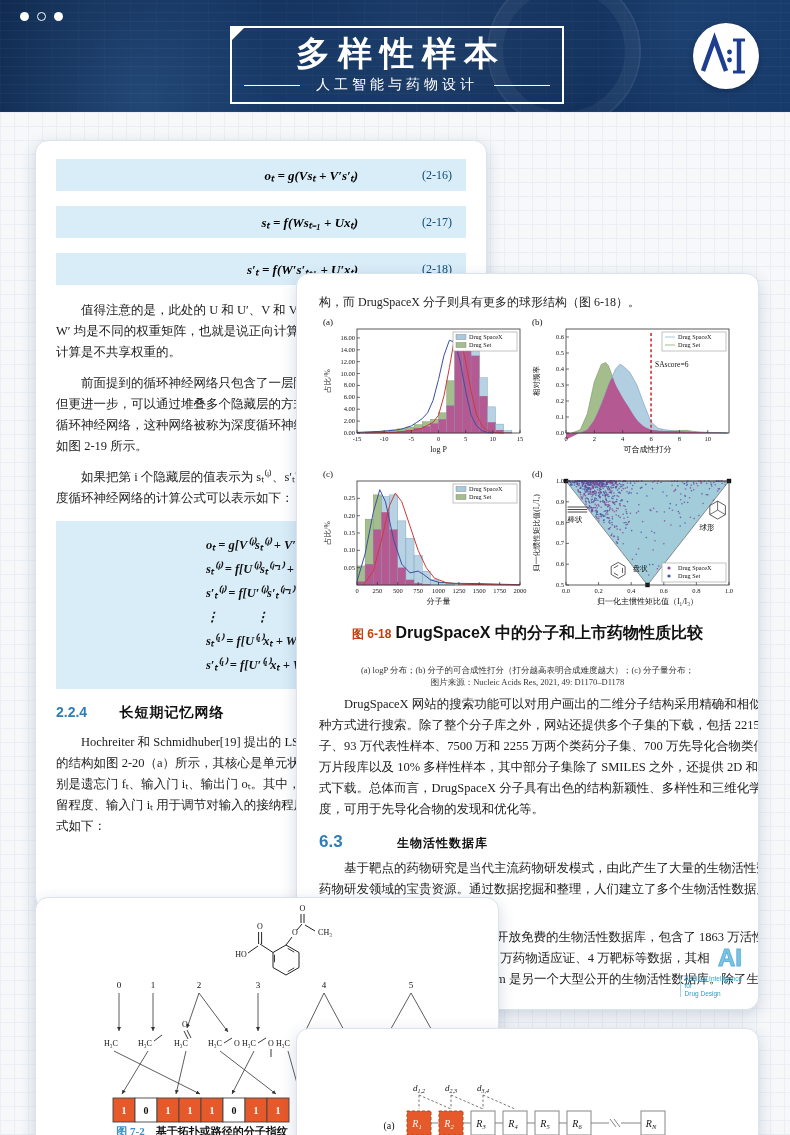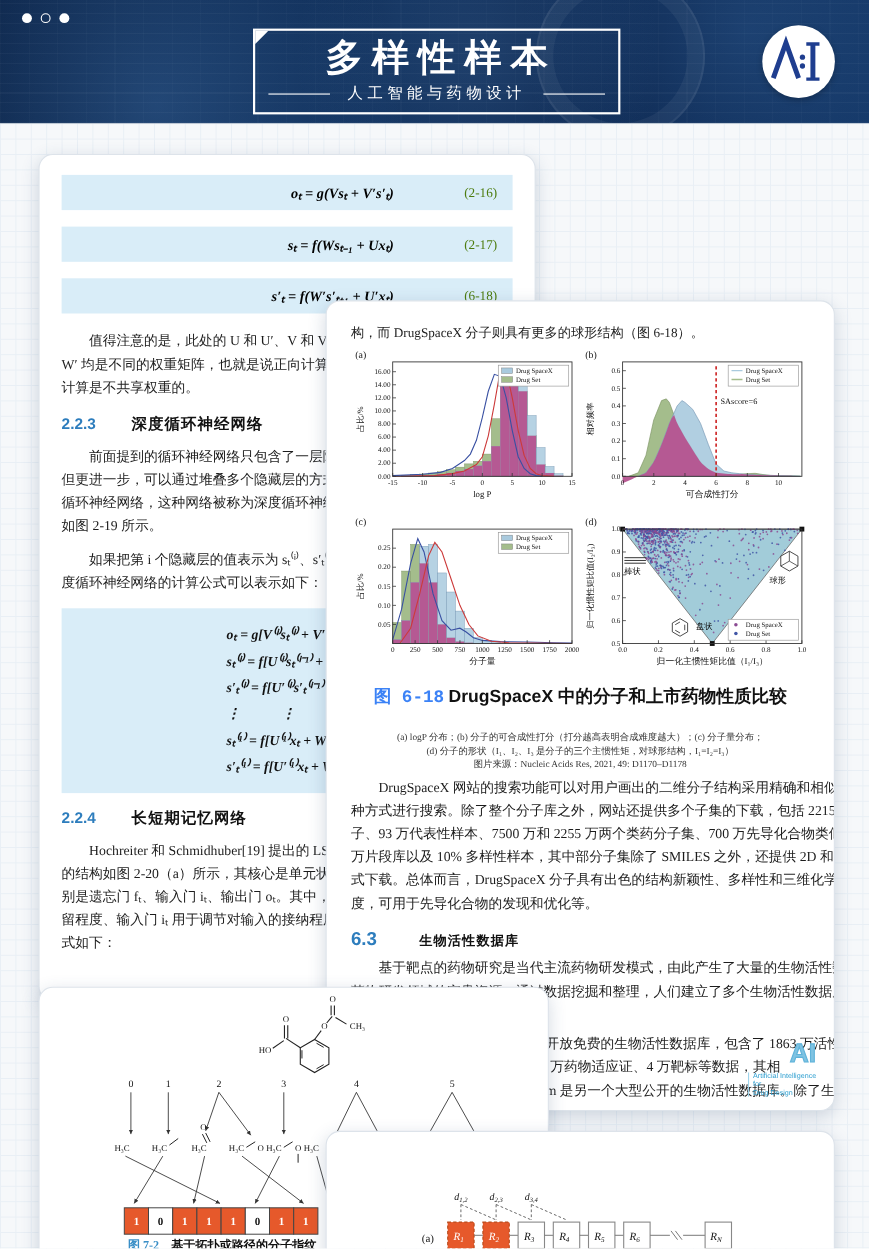--- a/index.html
+++ b/index.html
@@ -40,40 +40,40 @@
     box-shadow:0 5px 16px rgba(40,70,110,.20);overflow:hidden;}
   #page1{left:35px;top:140px;width:450px;height:768px;z-index:1;}
   #page2{left:296px;top:273px;width:461px;height:735px;z-index:2;}
   #page3{left:35px;top:897px;width:462px;height:310px;z-index:3;}
   #page4{left:296px;top:1028px;width:461px;height:180px;z-index:4;}
   
   .eqband{margin:0 20px 15px;height:28px;background:#d9edf8;display:flex;align-items:center;
     justify-content:flex-end;padding:2px 14px;font-size:13px;}
   .eqband:first-child{margin-top:18px;}
   .eqband .formula{font-style:italic;font-weight:bold;margin-right:64px;}
-  .eqband .eqnum{font-style:normal;font-size:12px;color:#4d7c0f;}
+  .eqband .eqnum{font-style:normal;font-size:12px;color:#0c4a6e;}
   .para{margin:10px 20px 0;}
   .para .line{font-size:12.5px;line-height:21px;color:#1c1c1c;white-space:nowrap;}
   .para .line.ind{text-indent:2em;}
   .sec-head{margin:14px 20px 6px;font-family:"Liberation Sans",sans-serif;}
   .sec-head .num{color:#2d7dbd;font-size:14px;font-weight:bold;margin-right:28px;}
   .sec-head .ttl{color:#111;font-size:14px;font-weight:bold;letter-spacing:1px;}
   .eq-box{margin:12px 20px;background:#d9edf8;padding:12px 10px 12px 150px;}
   .eq-box .line{font-size:12.5px;line-height:24px;font-style:italic;font-weight:bold;color:#111;white-space:nowrap;}
   
   #page2 .inner{padding:20px 22px 0;}
   .intro-line{font-size:12px;color:#1c1c1c;white-space:nowrap;}
   .charts-grid{margin-top:4px;display:grid;grid-template-columns:208px 208px;grid-auto-rows:152px;column-gap:1px;}
   .fig-caption{text-align:center;margin-top:4px;}
-  .fig-caption .cap-label{color:#3b82f6;font-weight:bold;font-size:16px;font-family:Liberation Mono, monospace;}
+  .fig-caption .cap-label{color:#c2410c;font-weight:bold;font-size:12px;font-family:Liberation Sans, sans-serif;}
   .fig-caption .cap-title{color:#111;font-weight:bold;font-size:16px;font-family:"Liberation Sans",sans-serif;margin-left:0;}
   .fig-notes{margin-top:20px;}
   .fig-notes .line{font-size:8.5px;line-height:12px;color:#333;text-align:center;white-space:nowrap;}
   .sec-head2{margin:12px 0 6px;font-family:"Liberation Sans",sans-serif;}
-  .sec-head2 .num{color:#2d7dbd;font-size:17px;font-weight:bold;margin-right:34px;}
+  .sec-head2 .num{color:#2d7dbd;font-size:17px;font-weight:bold;margin-right:50px;}
   .sec-head2 .ttl{color:#111;font-size:12px;font-weight:bold;letter-spacing:1px;}
   .para2{margin-top:6px;}
   .para2 .line{font-size:12.5px;line-height:21px;color:#1c1c1c;white-space:nowrap;}
   .para2 .line.ind{text-indent:2em;}
   .ai-logo{position:absolute;right:16px;bottom:12px;display:flex;align-items:flex-end;gap:5px;flex-direction:column;}
   .ai-mark{font-family:"Liberation Sans",sans-serif;font-size:24px;font-weight:bold;color:#7fc3e2;
     -webkit-text-stroke:1px #5fb3da;line-height:1;}
   .ai-words{font-family:"Liberation Sans",sans-serif;font-size:6.5px;color:#2e9fd0;line-height:7.5px;border-left:1px solid #9ed4ec;padding-left:4px;}
   svg text{font-family:"Liberation Serif",serif;}
 </style>
@@ -115,31 +115,27 @@
     <div class="eqband">
       <span class="formula">oₜ = g(Vsₜ + V′s′ₜ)</span>
       <span class="eqnum">(2-16)</span>
     </div>
     <div class="eqband">
       <span class="formula">sₜ = f(Wsₜ₋₁ + Uxₜ)</span>
       <span class="eqnum">(2-17)</span>
     </div>
     <div class="eqband">
       <span class="formula">s′ₜ = f(W′s′ₜ₊₁ + U′xₜ)</span>
-      <span class="eqnum">(6-18)</span>
+      <span class="eqnum">(2-18)</span>
     </div>
     <div class="para">
         <div class="line ind">值得注意的是，此处的 U 和 U′、V 和 V′、W 和</div>
         <div class="line">W′ 均是不同的权重矩阵，也就是说正向计算和反向</div>
         <div class="line">计算是不共享权重的。</div>
       </div>
-    <div class="sec-head">
-      <span class="num">2.2.3</span>
-      <span class="ttl">深度循环神经网络</span>
-    </div>
     <div class="para">
         <div class="line ind">前面提到的循环神经网络只包含了一层隐藏层，</div>
         <div class="line">但更进一步，可以通过堆叠多个隐藏层的方式来构建</div>
         <div class="line">循环神经网络，这种网络被称为深度循环神经网络，</div>
         <div class="line">如图 2-19 所示。</div>
       </div>
     <div class="para">
         <div class="line ind">如果把第 i 个隐藏层的值表示为 sₜ⁽ⁱ⁾、s′ₜ⁽ⁱ⁾，则深</div>
         <div class="line">度循环神经网络的计算公式可以表示如下：</div>
       </div>
@@ -1211,21 +1207,20 @@
               <circle cx="141" cy="109" r="1.6" fill="#4156a6"></circle>
               <text x="150" y="111" font-size="6.2" text-anchor="start" fill="#111">Drug Set</text>
             </svg></div>
       </div>
       <div class="fig-caption">
         <span class="cap-label">图 6-18</span>
         <span class="cap-title">DrugSpaceX 中的分子和上市药物性质比较</span>
       </div>
       <div class="fig-notes">
           <div class="line">(a) logP 分布；(b) 分子的可合成性打分（打分越高表明合成难度越大）；(c) 分子量分布；</div>
-          <div class="line">(d) 分子的形状（I₁、I₂、I₃ 是分子的三个主惯性矩，对球形结构，I₁=I₂=I₃）</div>
           <div class="line">图片来源：Nucleic Acids Res, 2021, 49: D1170–D1178</div>
         </div>
       <div class="para2">
           <div class="line ind">DrugSpaceX 网站的搜索功能可以对用户画出的二维分子结构采用精确和相似性匹配两</div>
           <div class="line">种方式进行搜索。除了整个分子库之外，网站还提供多个子集的下载，包括 2215 个药物分</div>
           <div class="line">子、93 万代表性样本、7500 万和 2255 万两个类药分子集、700 万先导化合物类似物、234</div>
           <div class="line">万片段库以及 10% 多样性样本，其中部分子集除了 SMILES 之外，还提供 2D 和 3D SDF 格</div>
           <div class="line">式下载。总体而言，DrugSpaceX 分子具有出色的结构新颖性、多样性和三维化学空间覆盖</div>
           <div class="line">度，可用于先导化合物的发现和优化等。</div>
         </div>

